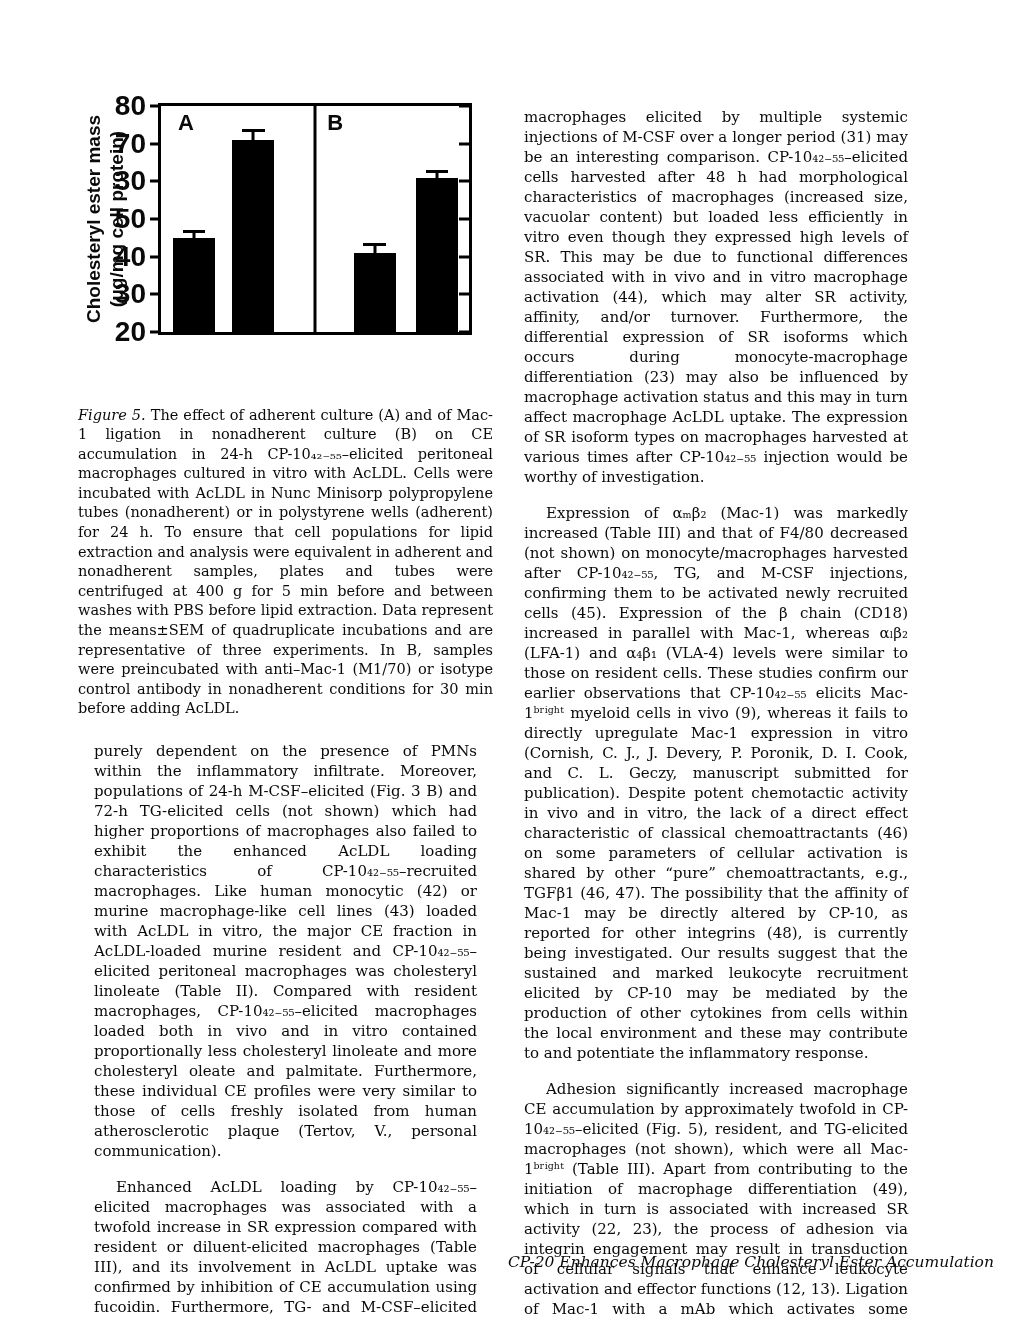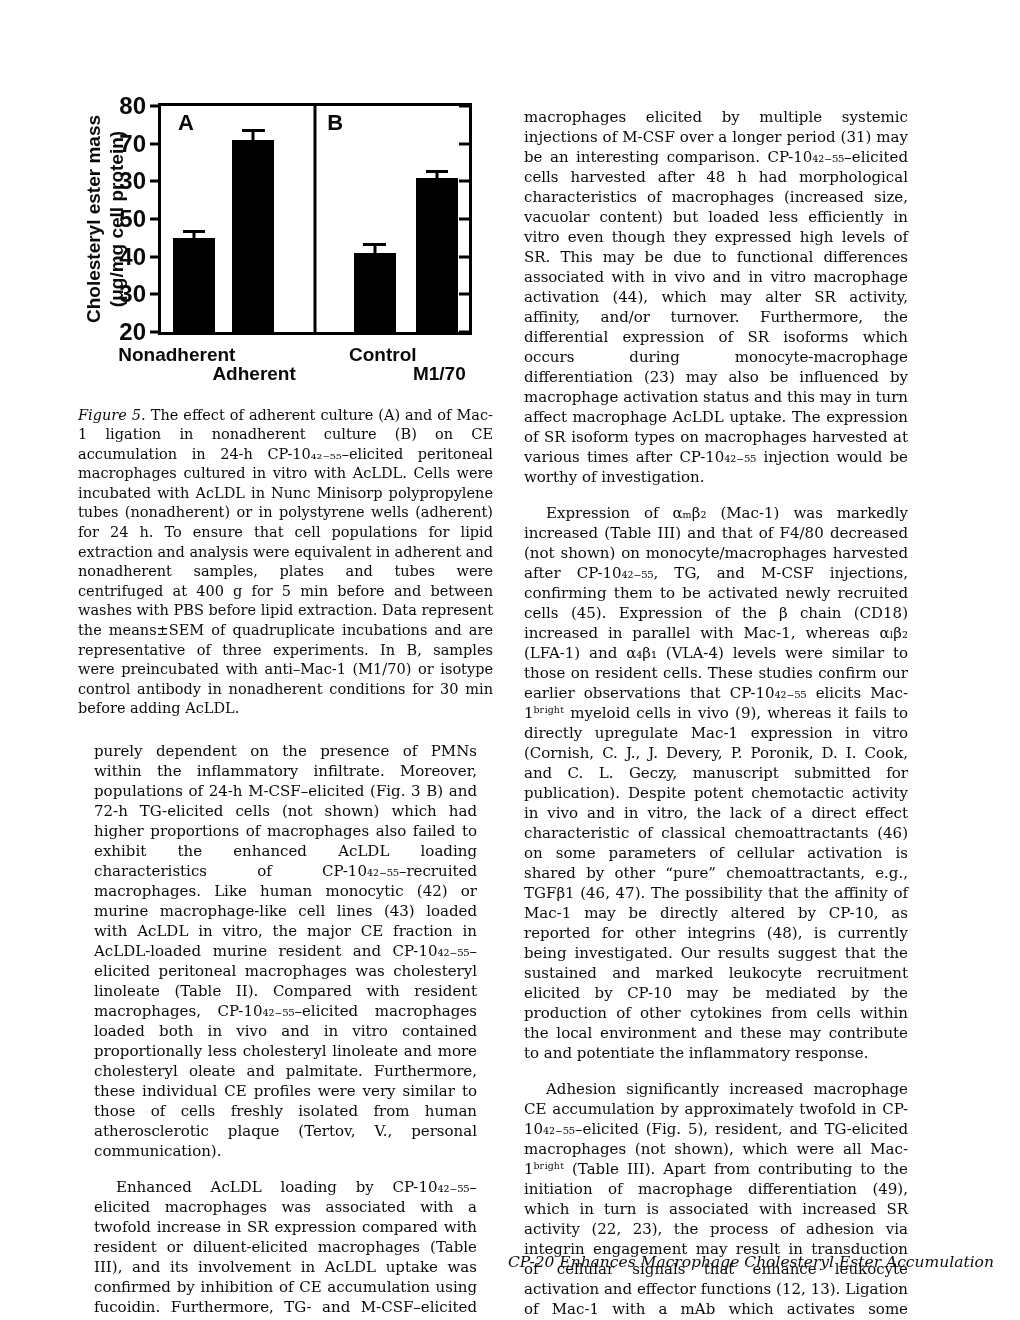--- a/index.html
+++ b/index.html
@@ -18,21 +18,21 @@
                 display:flex;align-items:center;justify-content:center;}
   .rot{transform:rotate(-90deg);white-space:nowrap;text-align:center;
        font-family:"Liberation Sans",sans-serif;font-weight:bold;font-size:19px;line-height:23px;}
   .chart-plot{position:absolute;left:80px;top:12px;width:314px;height:232px;
               border:3px solid #000;box-sizing:border-box;background:#fff;}
   .divider{position:absolute;left:50%;top:0;width:3px;height:100%;background:#000;transform:translateX(-50%);}
   .tick{position:absolute;height:3px;background:#000;transform:translateY(-50%);}
   .tick-l{left:-11px;width:11px;}
   .tick-r{right:0;width:10px;}
   .ytick-label{position:absolute;right:calc(100% + 15px);transform:translateY(-50%);
-               font-family:"Liberation Sans",sans-serif;font-weight:bold;font-size:24px;}
+               font-family:"Liberation Sans",sans-serif;font-weight:bold;font-size:28px;}
   .bar{position:absolute;bottom:0;background:#000;}
   .err-stem{position:absolute;width:3px;transform:translateX(-50%);background:#000;}
   .err-cap{position:absolute;height:3px;background:#000;}
   .panel-label{position:absolute;top:4px;font-family:"Liberation Sans",sans-serif;
                font-weight:bold;font-size:22px;}
   .chart-xlabels{position:absolute;left:80px;top:246px;width:314px;height:54px;}
   .xlabel{position:absolute;transform:translateX(-50%);white-space:nowrap;
           font-family:"Liberation Sans",sans-serif;font-weight:bold;font-size:19px;}
   .row1{top:7px;}
   .row2{top:26px;}
@@ -90,26 +90,20 @@
           <div class="err-stem" style="left: 30%; top: 10%; height: 5%;"></div>
           <div class="err-cap" style="left: 26.3%; width: 7.4%; top: 10%;"></div>
           <div class="panel-label" style="left: 54%;">B</div>
           <div class="bar" style="left: 62.6%; width: 13.6%; height: 35%; background: rgb(0, 0, 0);"></div>
           <div class="err-stem" style="left: 69.4%; top: 60.8333%; height: 4.16667%;"></div>
           <div class="err-cap" style="left: 65.7%; width: 7.4%; top: 60.8333%;"></div>
           <div class="bar" style="left: 82.8%; width: 13.6%; height: 68.3333%; background: rgb(0, 0, 0);"></div>
           <div class="err-stem" style="left: 89.6%; top: 28.3333%; height: 3.33333%;"></div>
           <div class="err-cap" style="left: 85.9%; width: 7.4%; top: 28.3333%;"></div>
         </div>
-      <div class="chart-xlabels">
-          <div class="xlabel row1" style="left: 6%;">Nonadherent</div>
-          <div class="xlabel row2" style="left: 30.6%;">Adherent</div>
-          <div class="xlabel row1" style="left: 71.6%;">Control</div>
-          <div class="xlabel row2" style="left: 89.6%;">M1/70</div>
-        </div>
     </div>
 
     <p class="figure-caption">
       <span class="caption-label">Figure 5.</span><span> The effect of adherent culture (A) and of Mac-1 ligation in nonadherent culture (B) on CE accumulation in 24-h CP-10₄₂₋₅₅–elicited peritoneal macrophages cultured in vitro with AcLDL. Cells were incubated with AcLDL in Nunc Minisorp polypropylene tubes (nonadherent) or in polystyrene wells (adherent) for 24 h. To ensure that cell populations for lipid extraction and analysis were equivalent in adherent and nonadherent samples, plates and tubes were centrifuged at 400 g for 5 min before and between washes with PBS before lipid extraction. Data represent the means±SEM of quadruplicate incubations and are representative of three experiments. In B, samples were preincubated with anti–Mac-1 (M1/70) or isotype control antibody in nonadherent conditions for 30 min before adding AcLDL.</span>
     </p>
 
     <div class="body-text left-body">
       <p>purely dependent on the presence of PMNs within the inflammatory infiltrate. Moreover, populations of 24-h M-CSF–elicited (Fig. 3 B) and 72-h TG-elicited cells (not shown) which had higher proportions of macrophages also failed to exhibit the enhanced AcLDL loading characteristics of CP-10₄₂₋₅₅–recruited macrophages. Like human monocytic (42) or murine macrophage-like cell lines (43) loaded with AcLDL in vitro, the major CE fraction in AcLDL-loaded murine resident and CP-10₄₂₋₅₅–elicited peritoneal macrophages was cholesteryl linoleate (Table II). Compared with resident macrophages, CP-10₄₂₋₅₅–elicited macrophages loaded both in vivo and in vitro contained proportionally less cholesteryl linoleate and more cholesteryl oleate and palmitate. Furthermore, these individual CE profiles were very similar to those of cells freshly isolated from human atherosclerotic plaque (Tertov, V., personal communication).</p>
       <p class="indent">Enhanced AcLDL loading by CP-10₄₂₋₅₅–elicited macrophages was associated with a twofold increase in SR expression compared with resident or diluent-elicited macrophages (Table III), and its involvement in AcLDL uptake was confirmed by inhibition of CE accumulation using fucoidin. Furthermore, TG- and M-CSF–elicited macrophages had levels of SR similar to those on resident cells (Table III) and did not accumulate increased CE (Fig. 3, B and C). The increases in CP-10₄₂₋₅₅–elicited macrophage SR expression and CE accumulation in response to AcLDL were comparable with those observed in Bio-Gel–elicited macrophages cultured with M-CSF for 48 h (25), but less than those reported for human monocyte-derived macrophages cultured with M-CSF for 10 d (24). The increased SR activity reported during macrophage maturation and differentiation (22, 23) may contribute to the differences seen with various macrophage subpopulations and may influence potential foam cell development. In this regard, SR activity of peritoneal</p>
     </div>

